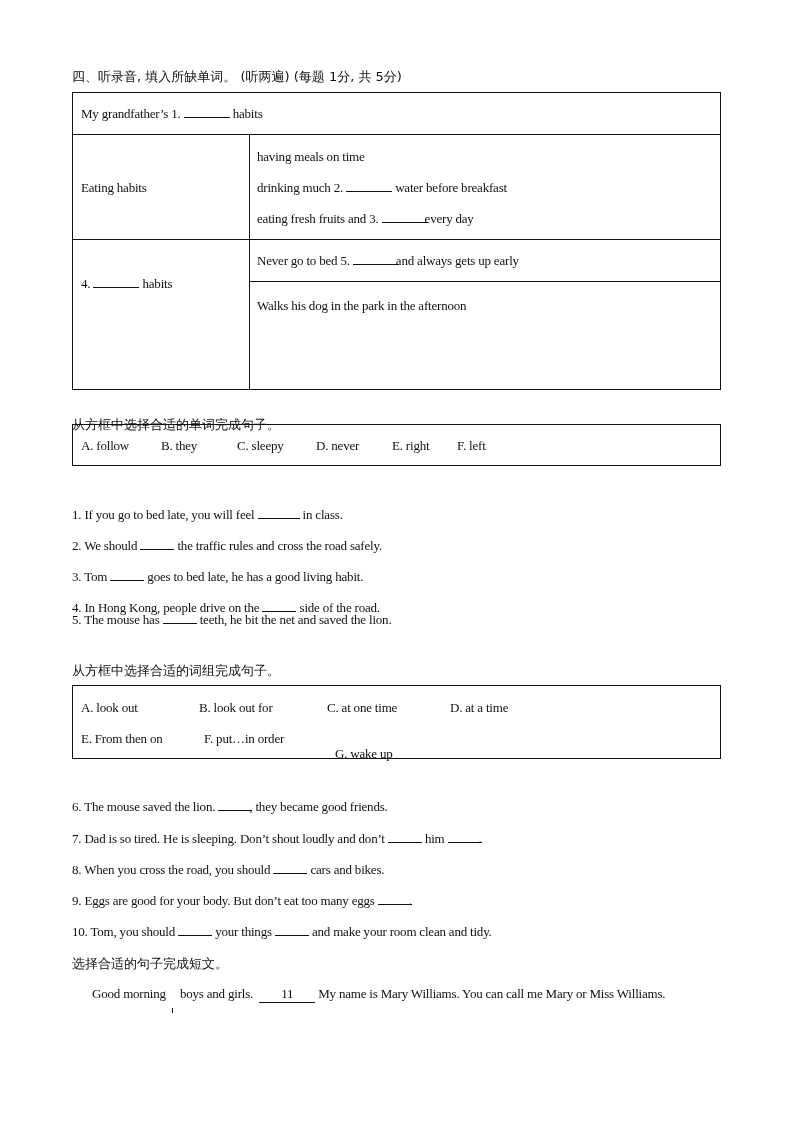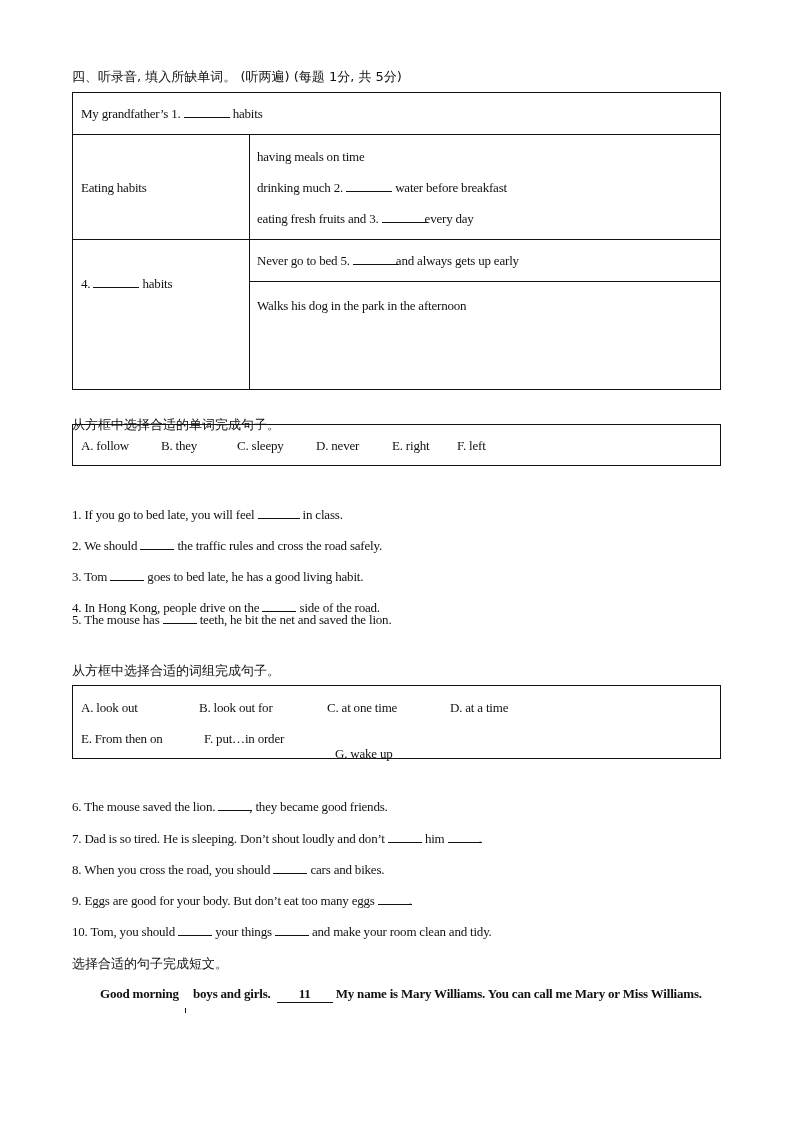--- a/index.html
+++ b/index.html
@@ -141,19 +141,19 @@
 </div>
 <div class="abs" style="left:72px; top:924px;">
   <span>10.  Tom, you should</span>
   <span class="blank b5"></span>
   <span>your things</span>
   <span class="blank b5"></span>
   <span>and make your room clean and tidy.</span>
 </div>
 
 <div class="abs heading-cn" style="left:72px; top:955px;">选择合适的句子完成短文。</div>
-<div class="abs" style="left:100px; top:986px;font-weight:bold;">
+<div class="abs" style="left:92px; top:986px;">
   <span>Good morning</span>
   <span style="display:inline-block; width:8px; position:relative;"><span style="position:absolute; left:3px; top:10px; width:1px; height:5px; background:#111;"></span></span>
   <span>boys and girls.</span>
   <span style="display:inline-block; width:56px; border-bottom:1px solid #111; text-align:center; margin-left:3px;">11</span>
   <span>My name is Mary Williams.  You  can call me Mary or Miss Williams.</span>
 </div>
 
 </body></html>

